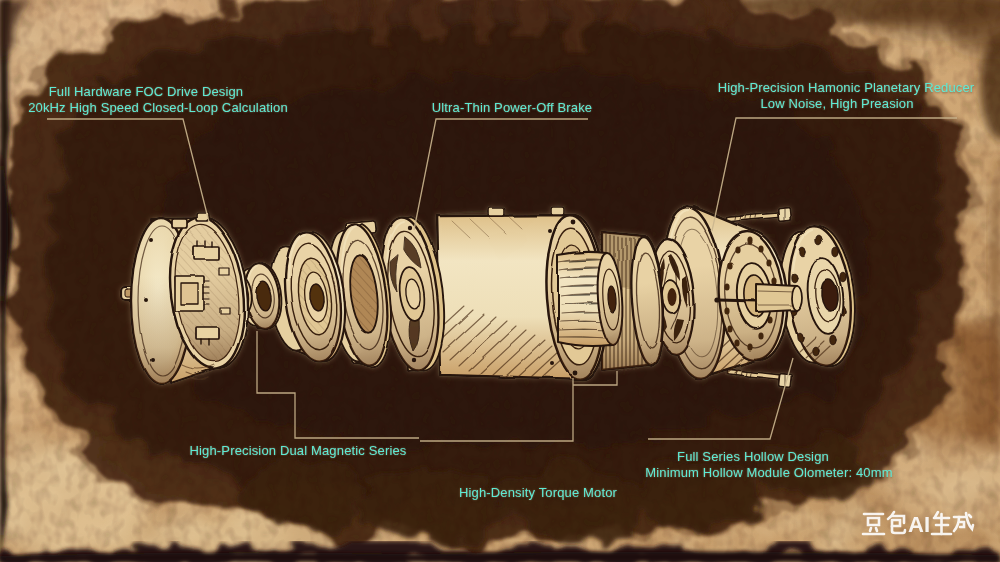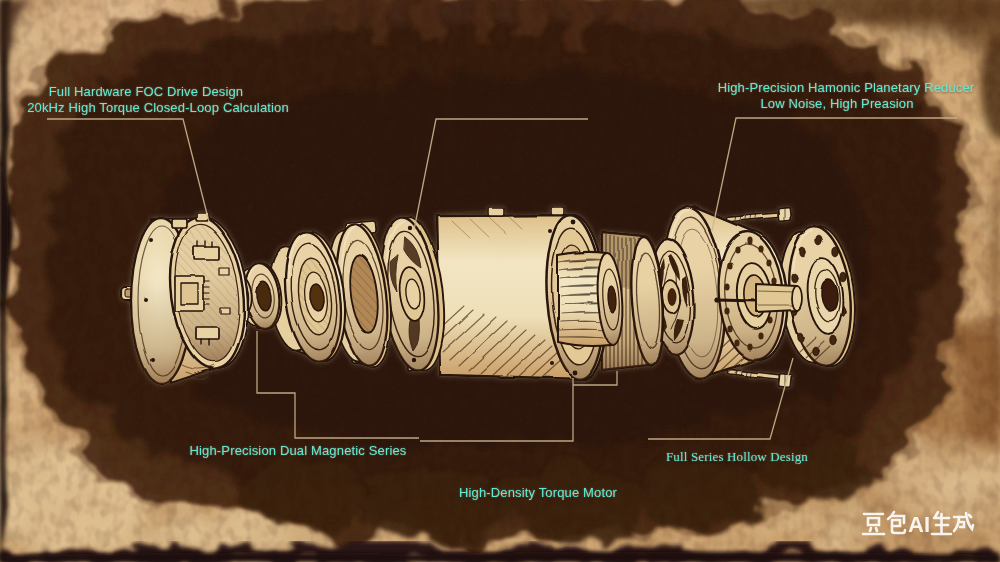--- a/index.html
+++ b/index.html
@@ -495,28 +495,32 @@
         <path d="M 13,1 Q 14,11 19,17 L 20,13"></path>
         <path d="M 16,3 L 18,5"></path>
       </g>
     </g>
     <text x="908" y="532" font-family="Liberation Sans, sans-serif" font-size="22" font-weight="bold" fill="#ffffff">AI</text>
   </g>
 </svg>
 
 <div class="callout" style="left:8px;top:84px;width:300px;">
   <span class="l1" style="margin-right:24px;">Full Hardware FOC Drive Design</span>
-  <span class="l2">20kHz High Torque Closed-Loop Calculation</span>
+  <span class="l2">20kHz High Speed Closed-Loop Calculation</span>
+</div>
+<div class="callout" style="left:362px;top:100px;width:300px;">
+  <span class="l1">Ultra-Thin Power-Off Brake</span>
 </div>
 <div class="callout" style="left:696px;top:80px;width:300px;">
   <span class="l1">High-Precision Hamonic Planetary Reducer</span>
   <span class="l2" style="margin-right:18px;">Low Noise, High Preasion</span>
 </div>
 <div class="callout" style="left:148px;top:443px;width:300px;">
   <span class="l1">High-Precision Dual Magnetic Series</span>
 </div>
 <div class="callout" style="left:388px;top:449px;width:300px;margin-top:36px;">
   <span class="l1">High-Density Torque Motor</span>
 </div>
-<div class="callout" style="left:592px;top:449px;width:300px;font-family:Liberation Serif, serif;">
+<div class="callout" style="left:608px;top:449px;width:300px;">
   <span class="l1" style="margin-right:10px;">Full Series Hollow Design</span>
+  <span class="l2" style="margin-left:22px;">Minimum Hollow Module Olometer: 40mm</span>
 </div>
 </div>
 
 </body></html>

